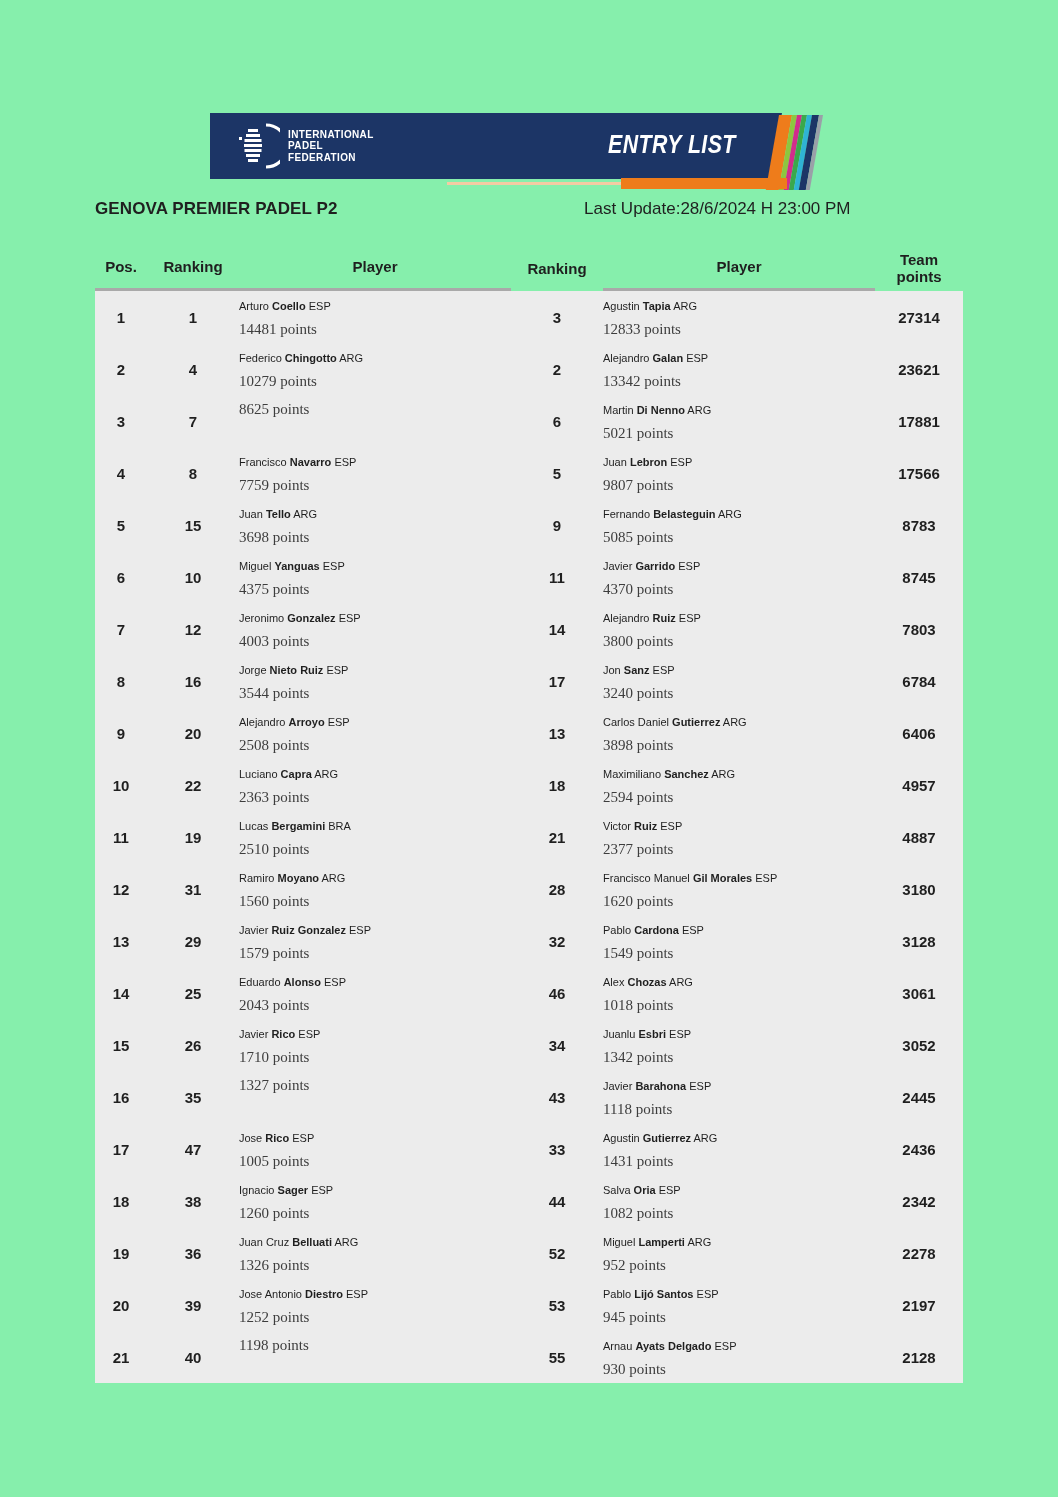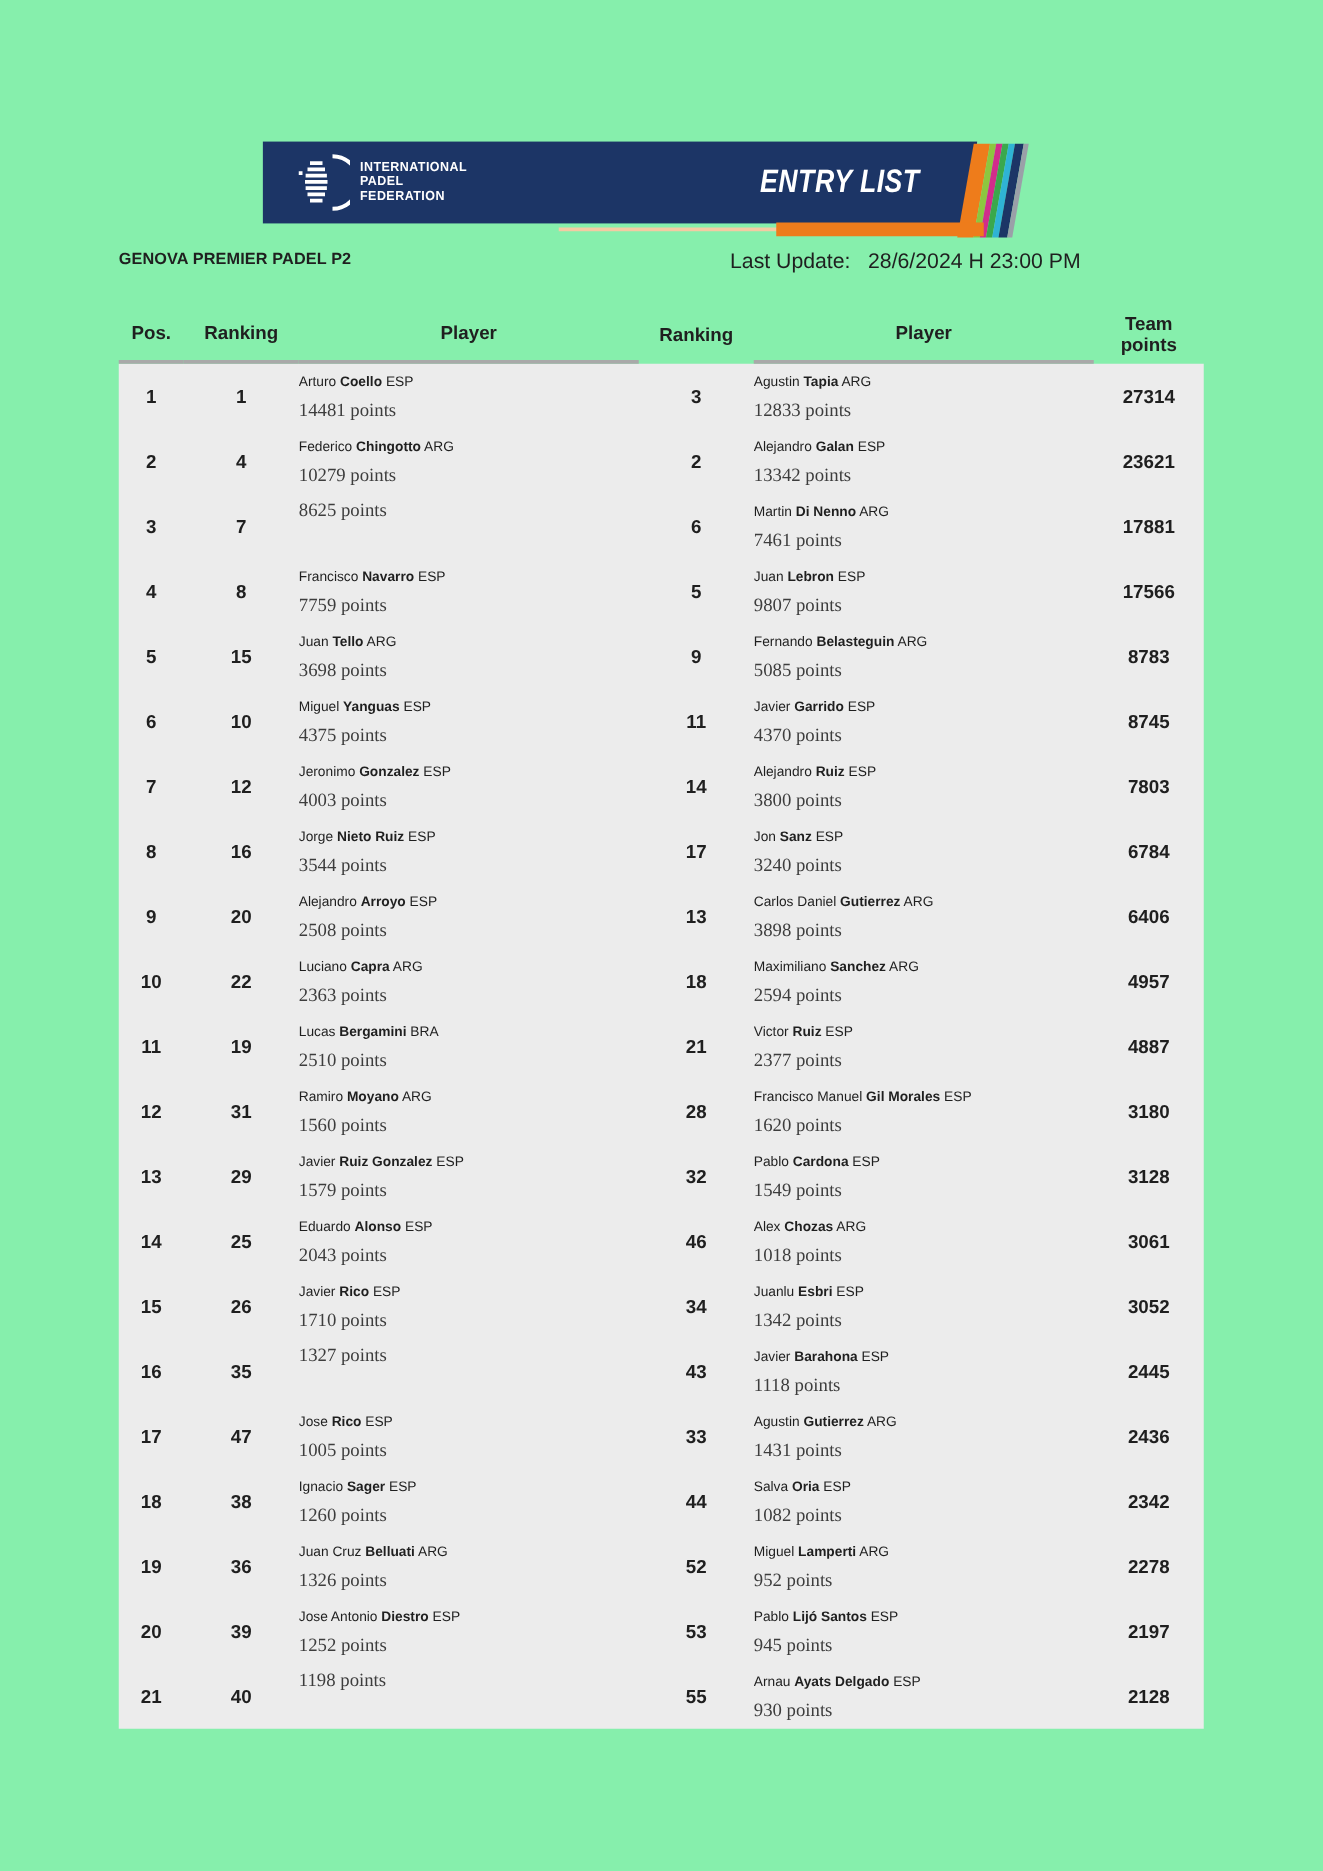--- a/index.html
+++ b/index.html
@@ -19,22 +19,22 @@
                 transform-origin:right center; color:#ffffff; font-weight:bold; font-style:italic;
                 font-size:26px; letter-spacing:0.5px; white-space:nowrap; }
   .stripes { position:absolute; left:779px; top:115px; width:46px; height:75px;
              transform:skewX(-10deg); transform-origin:top left; display:flex; }
   .stripes > div { height:100%; }
   .peach-line { position:absolute; left:447px; top:182px; width:176px; height:3px; background:#f4cba3; }
   .orange-bar { position:absolute; left:621px; top:178px; width:166px; height:11px; background:#ee7c1b; }
 
   
   .title-row { position:absolute; left:95px; top:199px; width:868px; height:26px; }
-  .event-title { position:absolute; left:0; top:0; font-size:13px; font-weight:bold; letter-spacing:0.1px; }
-  .last-update { position:absolute; left:489px; top:0; font-size:17px; display:flex; gap:14px; white-space:nowrap;align-items:center; }
+  .event-title { position:absolute; left:0; top:0; font-size:17px; font-weight:bold; letter-spacing:0.1px; }
+  .last-update { position:absolute; left:489px; top:0; font-size:17px; display:flex; white-space:nowrap;align-items:center; }
 
   
   .tbl { position:absolute; left:95px; top:245px; width:868px; }
   .hdr, .row { display:grid; grid-template-columns:52px 92px 272px 92px 272px 88px; }
   .hdr { height:46px; }
   .hdr .hcell { display:flex; align-items:center; justify-content:center; font-weight:bold;
                 font-size:15px; text-align:center; line-height:17px; }
   .hdr .underline { border-bottom:3px solid #a9a9a9; }
   .hdr .hteam span { display:inline-block; max-width:52px; }
 
@@ -140,21 +140,21 @@
 
   <div class="row">
     <div class="cell numcell">3</div>
     <div class="cell numcell">7</div>
     <div class="cell playercell">
       <div class="ptsline"><span>8625</span> <span>points</span></div>
     </div>
     <div class="cell numcell">6</div>
     <div class="cell playercell">
       <div class="nameline"><span>Martin</span> <span class="b">Di Nenno</span> <span>ARG</span></div>
-      <div class="ptsline"><span>7461</span> <span>points</span></div>
+      <div class="ptsline"><span>5021</span> <span>points</span></div>
     </div>
     <div class="cell teamcell">17881</div>
   </div>
 
   <div class="row">
     <div class="cell numcell">4</div>
     <div class="cell numcell">8</div>
     <div class="cell playercell">
       <div class="nameline"><span>Francisco</span> <span class="b">Navarro</span> <span>ESP</span></div>
       <div class="ptsline"><span>7759</span> <span>points</span></div>

